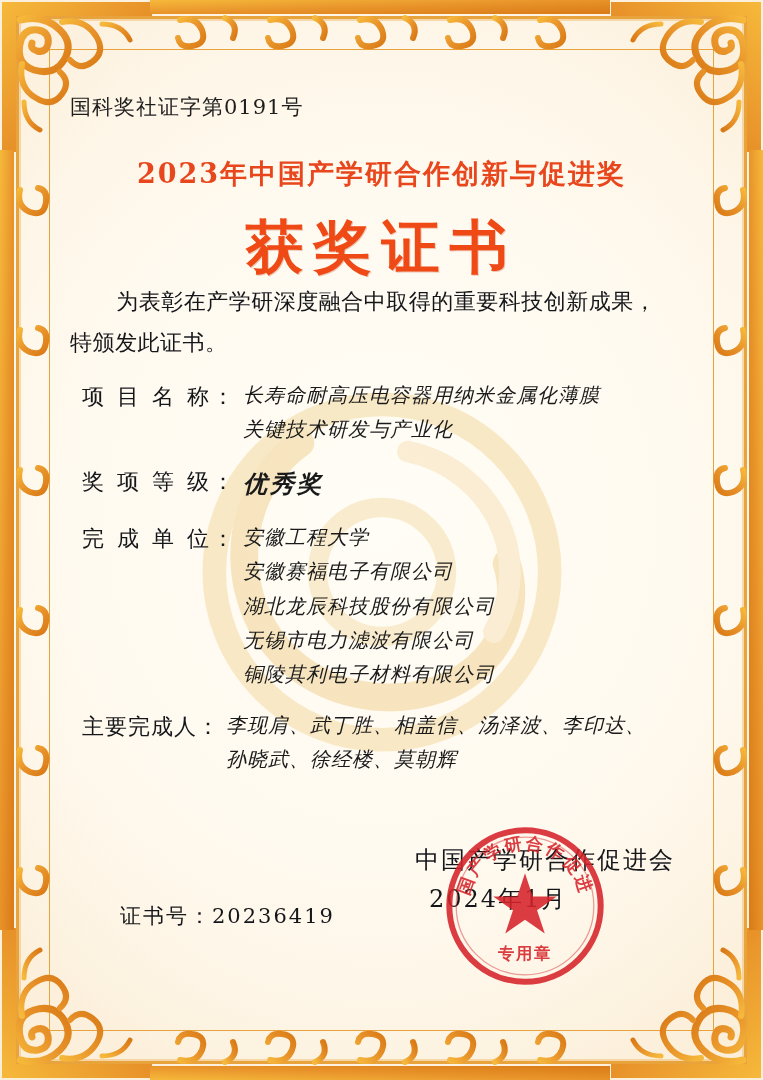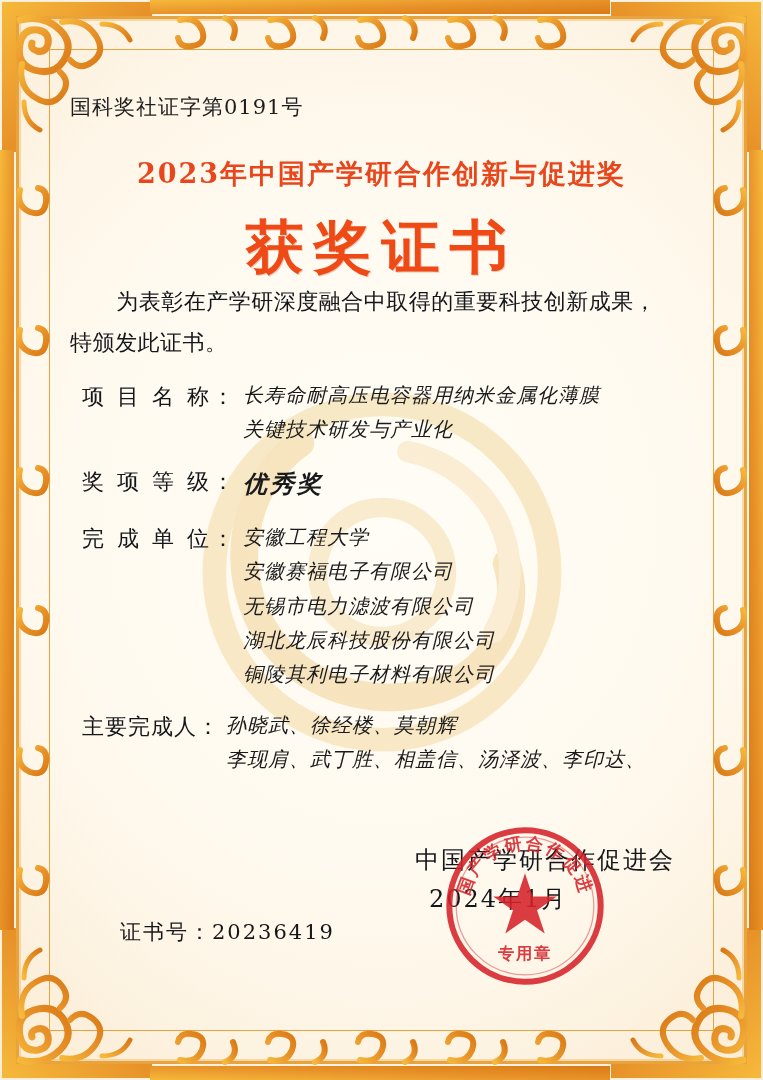--- a/index.html
+++ b/index.html
@@ -207,21 +207,21 @@
     width: 172px;
     height: 172px;
     z-index: 7;
     pointer-events: none;
     opacity: 0.88;
   }
 
   .cert-id {
     position: absolute;
     left: 50px;
-    bottom: 64px;
+    bottom: 80px;
     font-family: "DejaVu Serif", "Liberation Serif", serif;
     font-size: 21px;
     color: #15161a;
     letter-spacing: 2px;
     z-index: 6;
   }
 </style>
 </head>
 <body>
 
@@ -370,31 +370,31 @@
         <div class="field-value award">
           <span class="vline">优秀奖</span>
         </div>
       </div>
 
       <div class="field-row">
         <div class="field-label">完 成 单 位：</div>
         <div class="field-value">
           <span class="vline">安徽工程大学</span>
           <span class="vline">安徽赛福电子有限公司</span>
+          <span class="vline">湖北龙辰科技股份有限公司</span>
           <span class="vline">无锡市电力滤波有限公司</span>
-          <span class="vline">湖北龙辰科技股份有限公司</span>
           <span class="vline">铜陵其利电子材料有限公司</span>
         </div>
       </div>
 
       <div class="field-row">
         <div class="field-label wide">主要完成人：</div>
         <div class="field-value">
+          <span class="vline">李现肩、武丁胜、相盖信、汤泽波、李印达、</span>
           <span class="vline">孙晓武、徐经楼、莫朝辉</span>
-          <span class="vline">李现肩、武丁胜、相盖信、汤泽波、李印达、</span>
         </div>
       </div>
 
     </div>
 
     <div class="sign-area">
       <div class="sign-org">中国产学研合作促进会</div>
       <div class="sign-date">2024年1月</div>
     </div>
 

